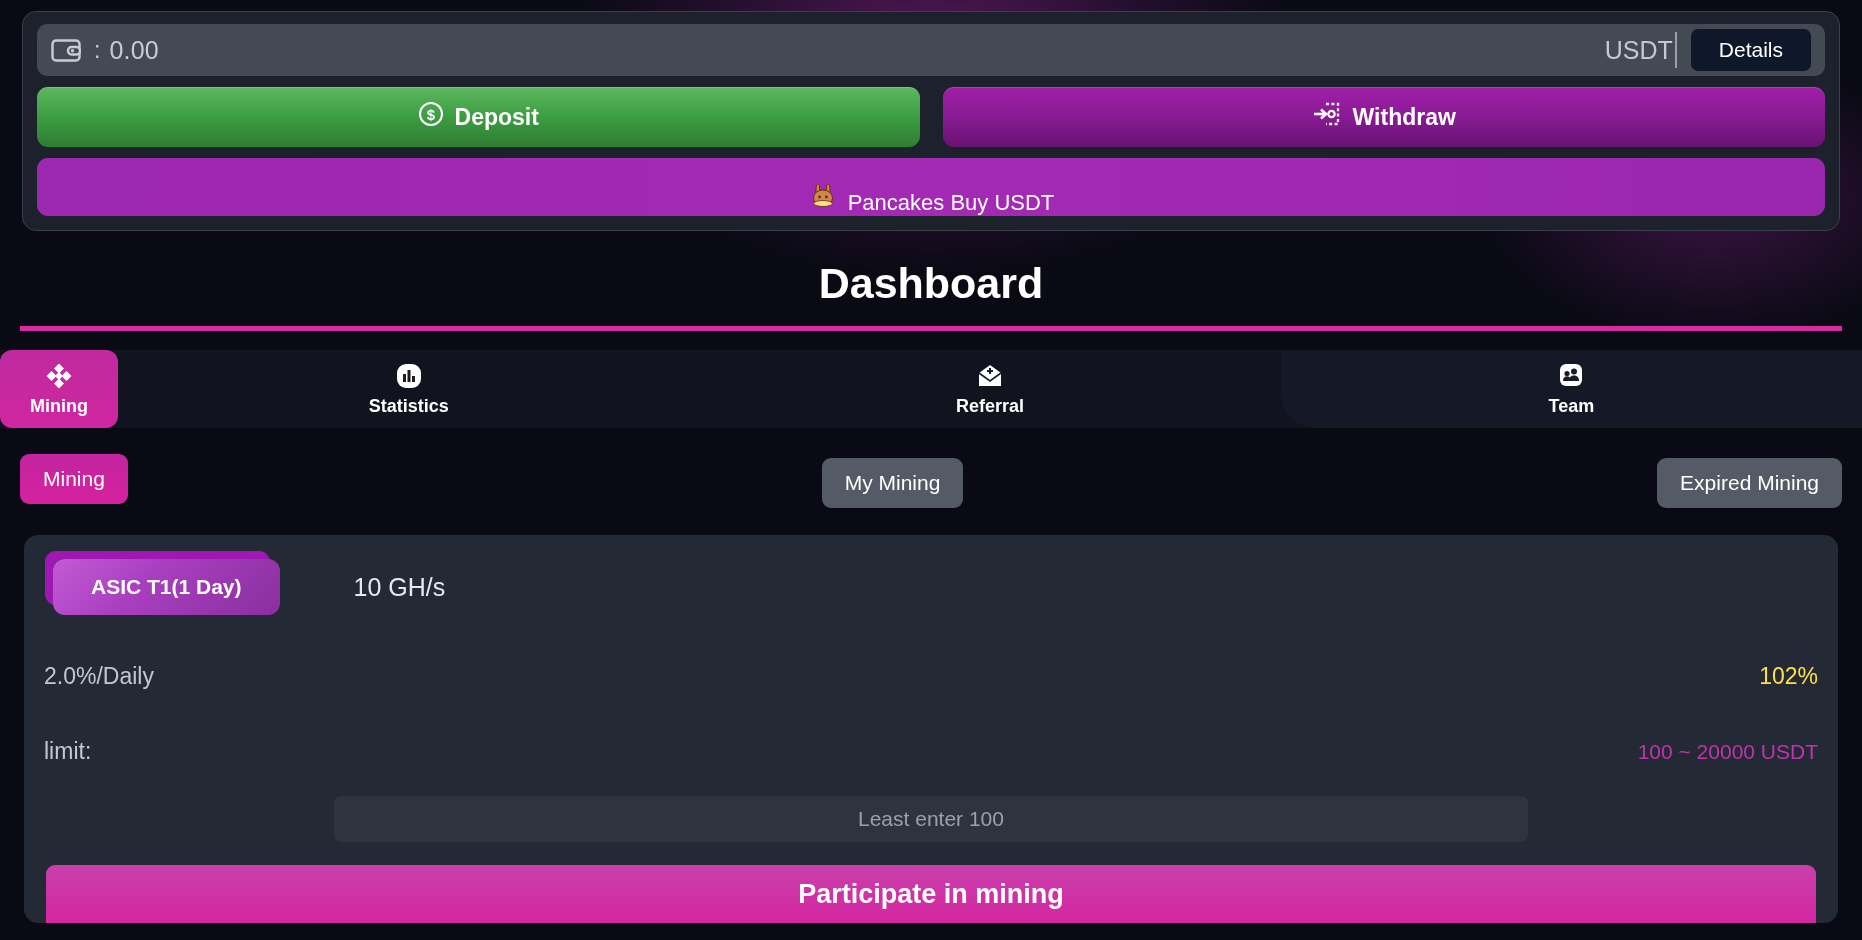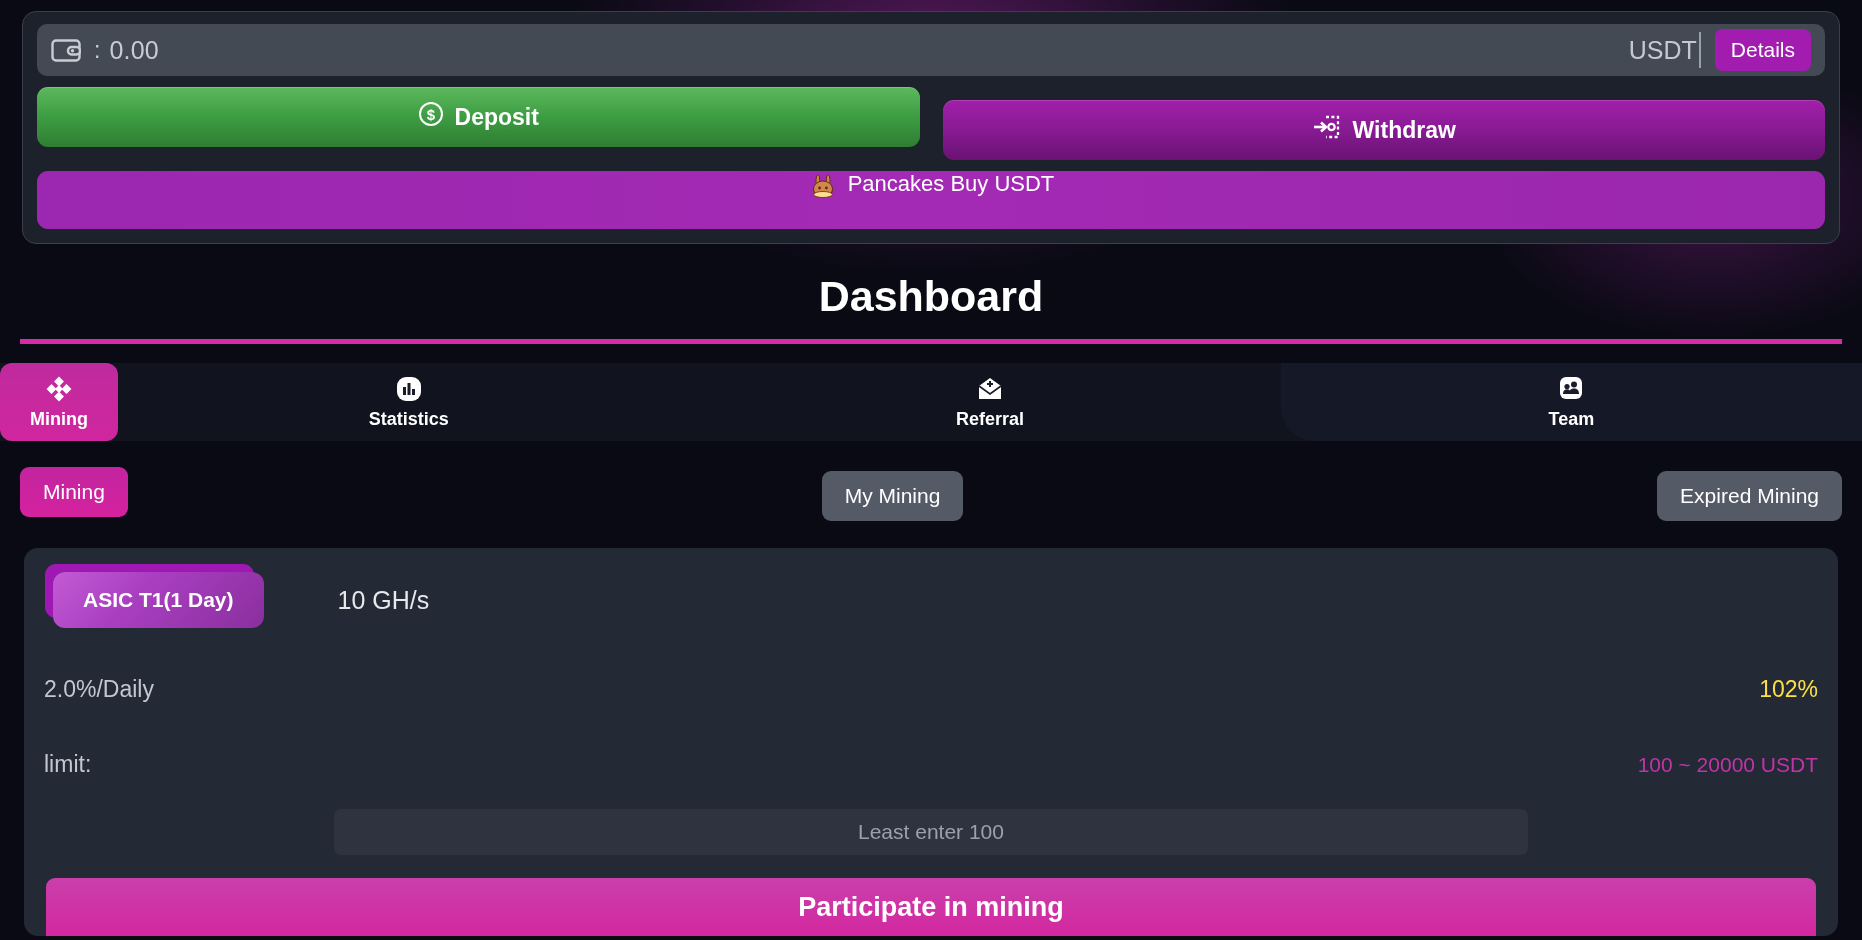--- a/index.html
+++ b/index.html
@@ -73,26 +73,26 @@
     color: #c5c8d0;
     font-size: 25px;
     margin-right: 2px;
   }
   .balance-sep {
     width: 2px; height: 36px;
     background: #9aa0ab;
     margin-right: 14px;
   }
   .details-btn {
-    background: #a21caf;
+    background: #0f172a;
     color: #fff;
     border: none;
     border-radius: 7px;
     font-size: 21px;
-    padding: 9px 16px;
+    padding: 9px 28px;
     cursor: pointer;
     font-family: inherit;
   }
 
   .action-row {
     display: flex;
     gap: 23px;
     margin-top: 11px;
   }
   .btn-deposit, .btn-withdraw {
@@ -110,33 +110,32 @@
     cursor: pointer;
     font-family: inherit;
   }
   .btn-deposit {
     background: linear-gradient(180deg, #5cb85c 0%, #3e9e43 48%, #2e7d32 100%);
     box-shadow: inset 0 1px 0 rgba(255,255,255,0.18);
   }
   .btn-withdraw {
     background: linear-gradient(180deg, #a11fa9 0%, #8b1b96 45%, #6a1273 100%);
     box-shadow: inset 0 1px 0 rgba(255,255,255,0.15);
-    margin-top: 13px;
   }
   .btn-pancakes {
     width: 100%;
     height: 58px;
     margin-top: 11px;
     border: none;
     border-radius: 11px;
     background: linear-gradient(90deg, #9c27b0 0%, #a32ab4 50%, #9b27ae 100%);
     color: #fff;
     font-size: 22px;
     display: flex;
-    align-items: flex-start;
+    align-items: flex-end;
     justify-content: center;
     gap: 10px;
     cursor: pointer;
     font-family: inherit;
   }
 
   
   .dash-title {
     position: relative;
     z-index: 2;
@@ -214,21 +213,21 @@
     padding: 24px 20px 0 20px;
   }
   .card-top { display: flex; align-items: center; }
   .asic-badge {
     position: relative;
     background: linear-gradient(135deg, #c25bd4 0%, #a93fc0 40%, #8a2f9e 100%);
     color: #fff;
     font-size: 21px;
     font-weight: bold;
     border-radius: 12px;
-    padding: 16px 30px;
+    padding: 16px 38px;
     margin-left: 9px;
     box-shadow: -9px -9px 0 -1px #a018b4;
   }
   .hashrate {
     color: #e6e8ec;
     font-size: 25px;
     margin-left: 74px;
   }
   .stat-row {
     display: flex;

